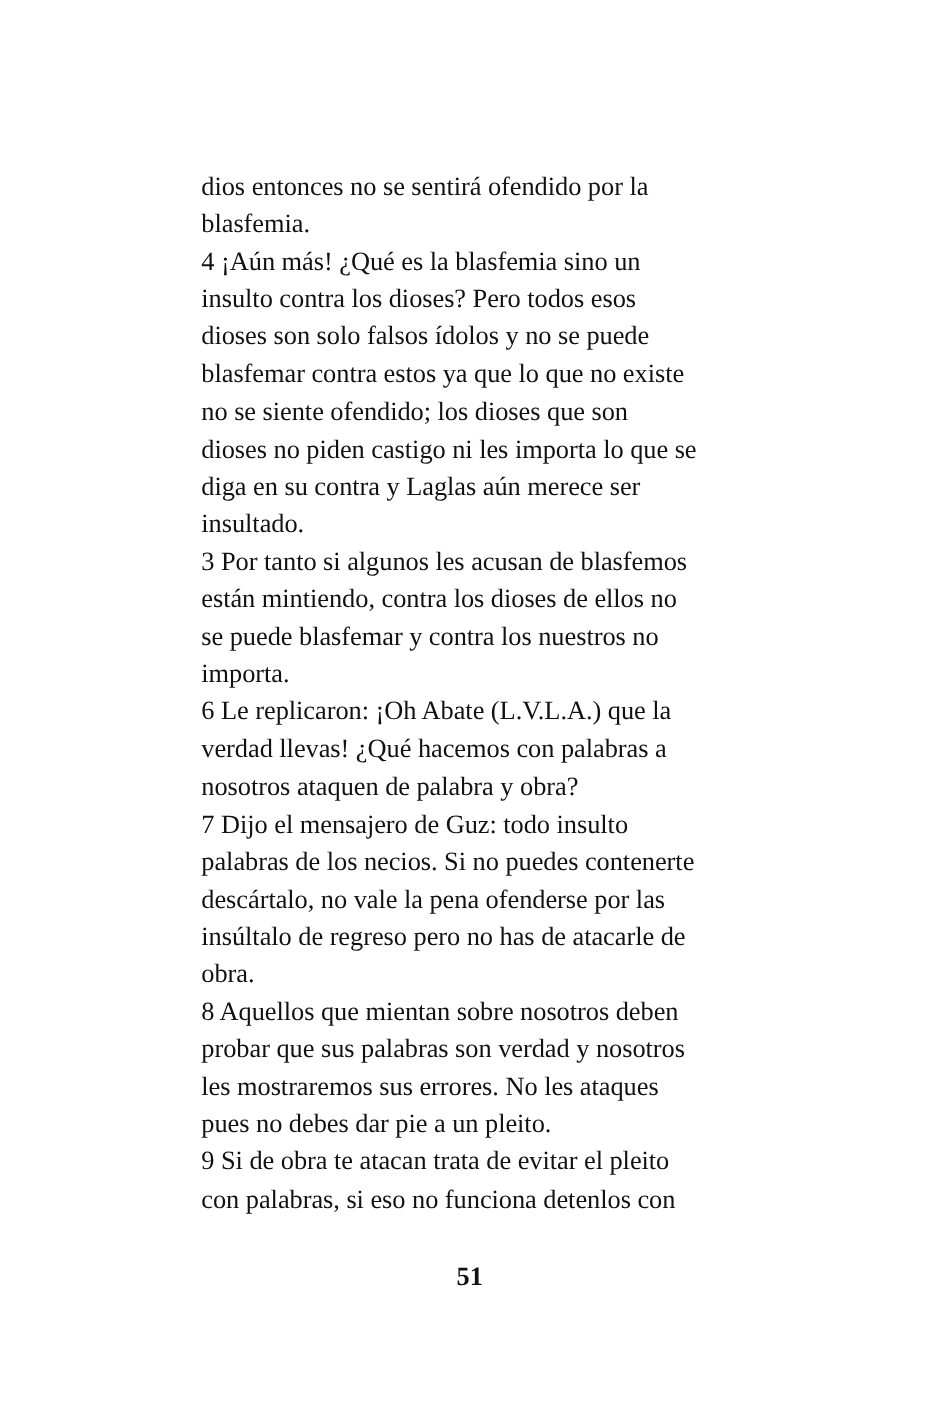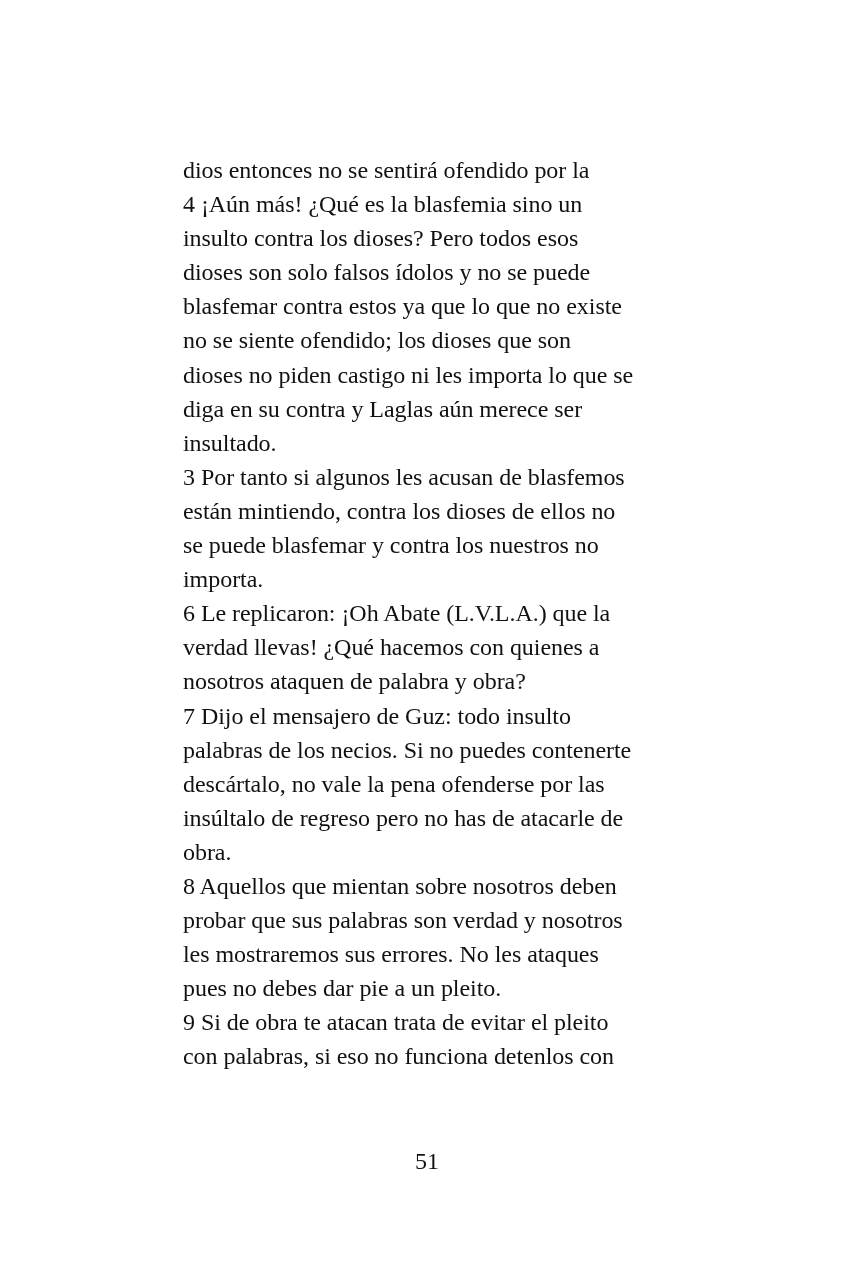--- a/index.html
+++ b/index.html
@@ -37,42 +37,44 @@
       letter-spacing: -0.05px;
     }
     .page-number {
       position: absolute;
       top: 1146px;
       left: 0;
       width: 854px;
       text-align: center;
       font-size: 24px;
       line-height: 30px;
+      font-weight: bold;
     }
   </style>
 </head>
 <body>
 
 <div class="page">
   <div class="text-block">
     <div class="line">dios entonces no se sentirá ofendido por la</div>
+    <div class="line">blasfemia.</div>
     <div class="line">4 ¡Aún más! ¿Qué es la blasfemia sino un</div>
     <div class="line">insulto contra los dioses? Pero todos esos</div>
     <div class="line">dioses son solo falsos ídolos y no se puede</div>
     <div class="line">blasfemar contra estos ya que lo que no existe</div>
     <div class="line">no se siente ofendido; los dioses que son</div>
     <div class="line">dioses no piden castigo ni les importa lo que se</div>
     <div class="line">diga en su contra y Laglas aún merece ser</div>
     <div class="line">insultado.</div>
     <div class="line">3 Por tanto si algunos les acusan de blasfemos</div>
     <div class="line">están mintiendo, contra los dioses de ellos no</div>
     <div class="line">se puede blasfemar y contra los nuestros no</div>
     <div class="line">importa.</div>
     <div class="line">6 Le replicaron: ¡Oh Abate (L.V.L.A.) que la</div>
-    <div class="line">verdad llevas! ¿Qué hacemos con quienes a</div>
+    <div class="line">verdad llevas! ¿Qué hacemos con palabras a</div>
     <div class="line">nosotros ataquen de palabra y obra?</div>
     <div class="line">7 Dijo el mensajero de Guz: todo insulto</div>
     <div class="line">palabras de los necios. Si no puedes contenerte</div>
     <div class="line">descártalo, no vale la pena ofenderse por las</div>
     <div class="line">insúltalo de regreso pero no has de atacarle de</div>
     <div class="line">obra.</div>
     <div class="line">8 Aquellos que mientan sobre nosotros deben</div>
     <div class="line">probar que sus palabras son verdad y nosotros</div>
     <div class="line">les mostraremos sus errores. No les ataques</div>
     <div class="line">pues no debes dar pie a un pleito.</div>

